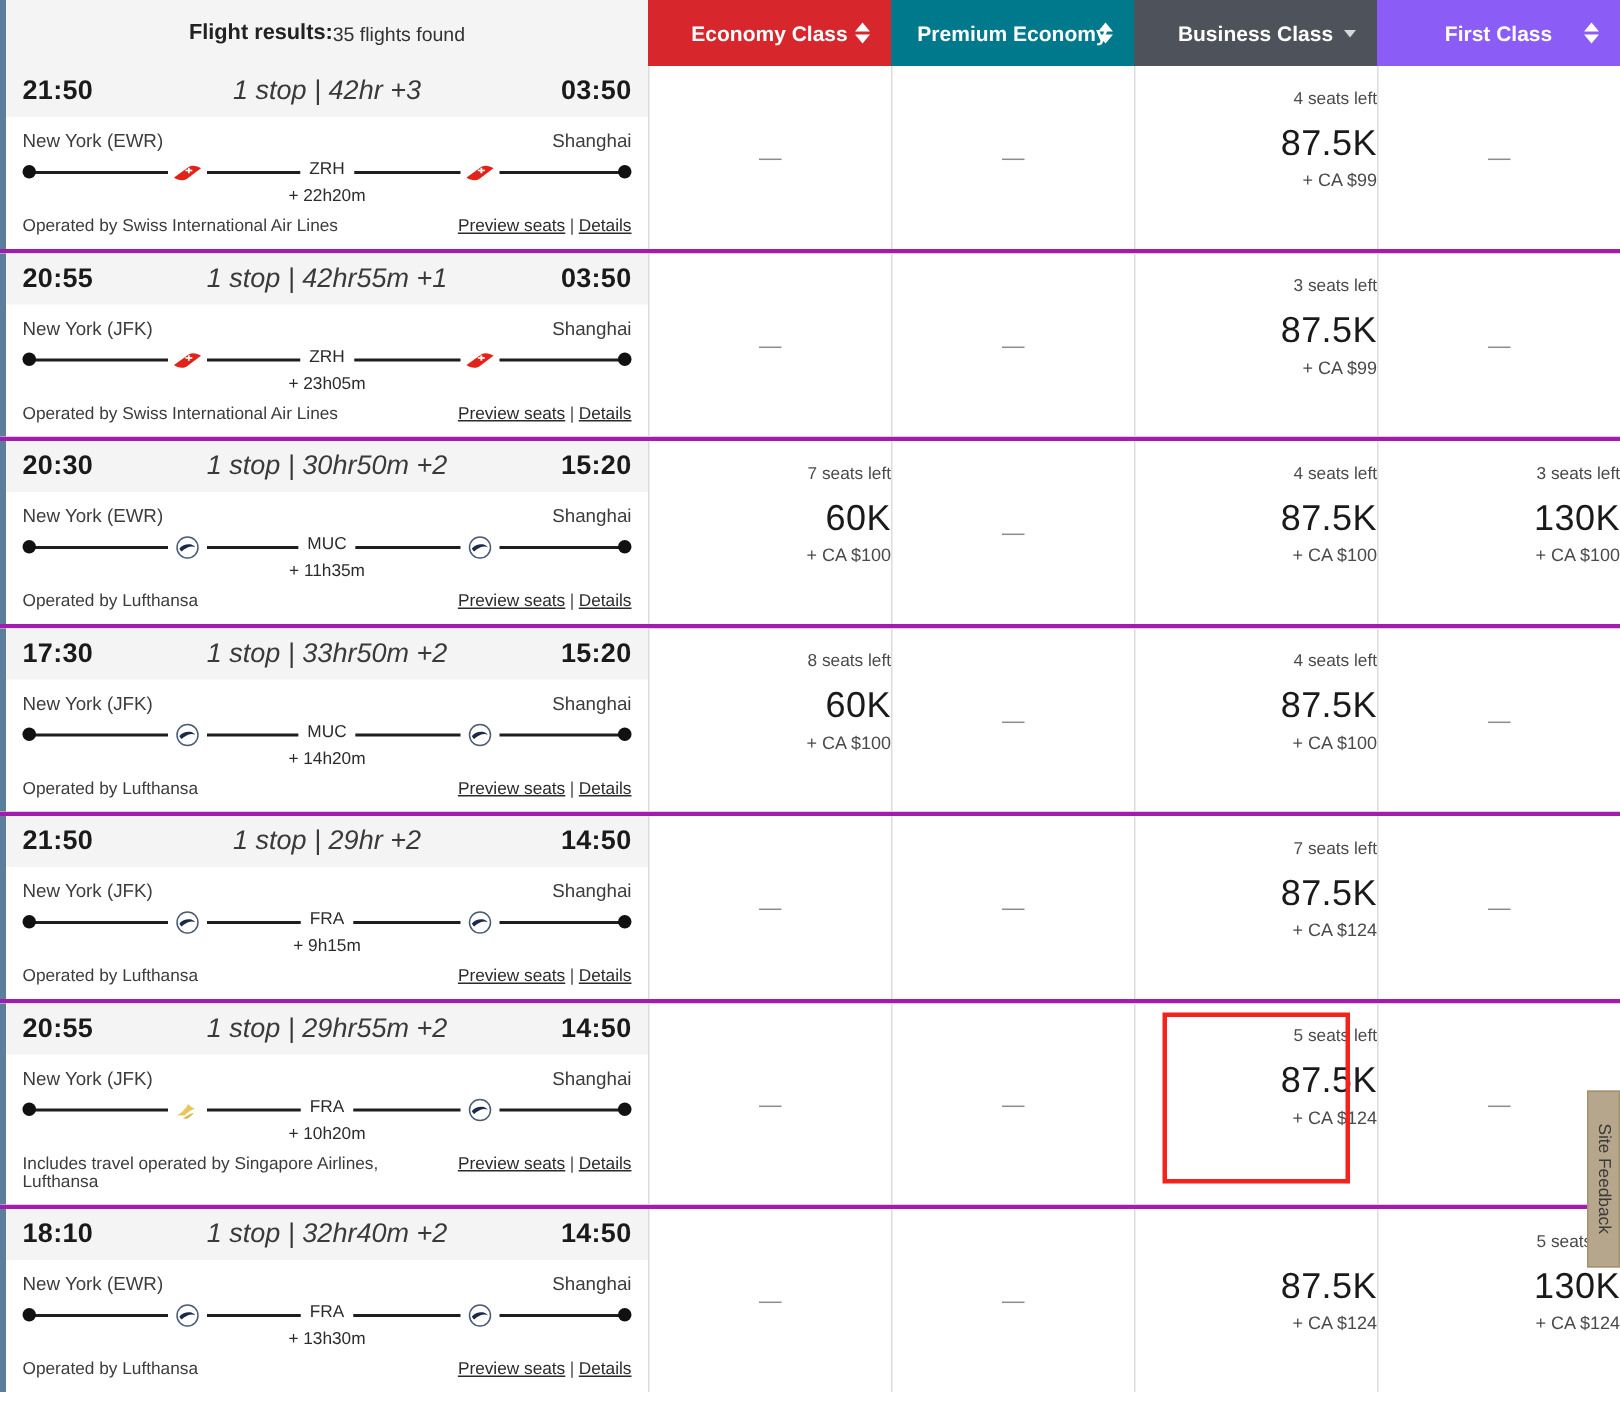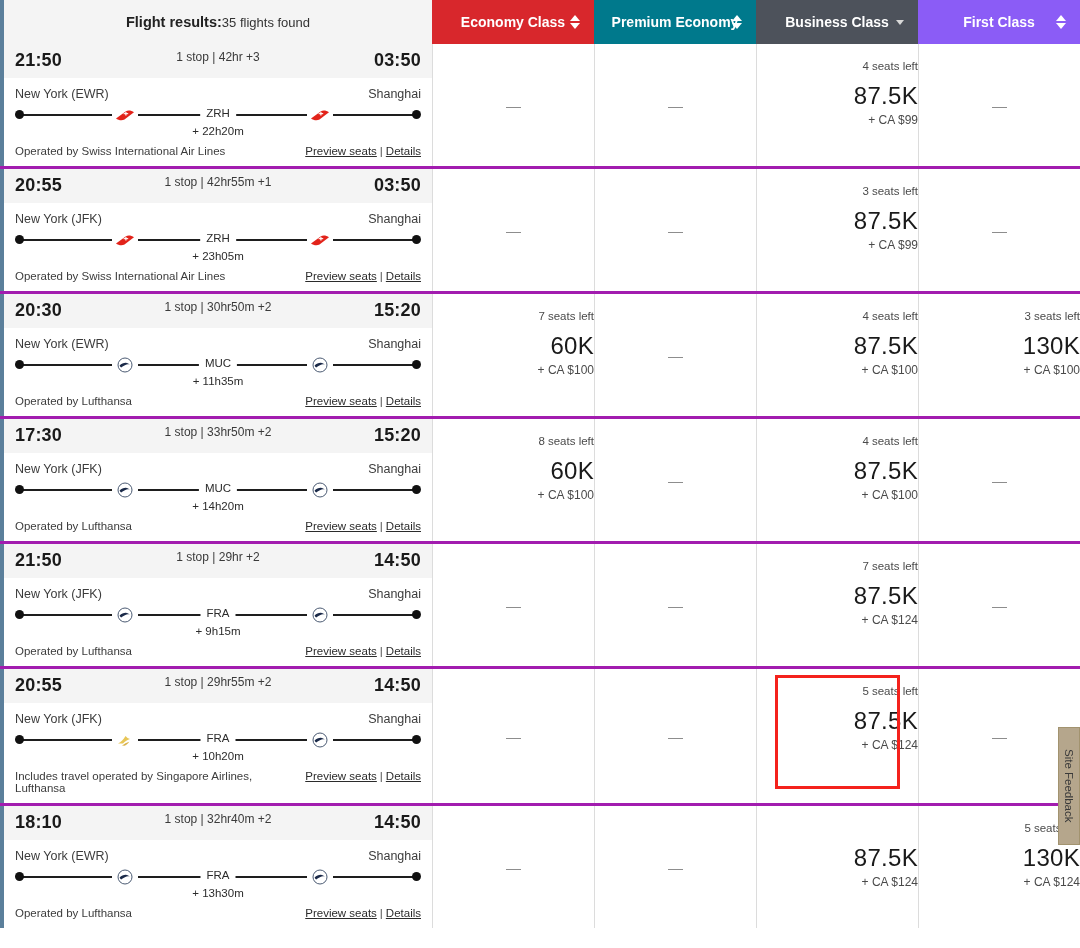--- a/index.html
+++ b/index.html
@@ -57,21 +57,21 @@
     position: relative;
   }
   .times {
     display: flex; justify-content: space-between;
     background: #f4f4f4;
     padding: 6px 11px 5px 11px;
     height: 34px;
     gap: 36px;
   }
   .t-dep, .t-arr { font-size: 18px; font-weight: bold; color: #1a1a1a; letter-spacing: .2px; }
-  .t-mid { font-size: 12px; color: #3a3a3a; }
+  .t-mid { font-size: 18px; color: #3a3a3a; font-style: italic; }
 
   .route-wrap { padding: 9px 11px 0 11px; }
   .route-cities { display: flex; justify-content: space-between; font-size: 12.5px; color: #3c3c3c; }
   .route-line {
     position: relative; height: 20px; margin-top: 4px; text-align: center;
   }
   .route-line .bar {
     position: absolute; left: 4px; right: 4px; top: 9px; height: 1.5px; background: #1e1e1e;
   }
   .route-line .dot {

